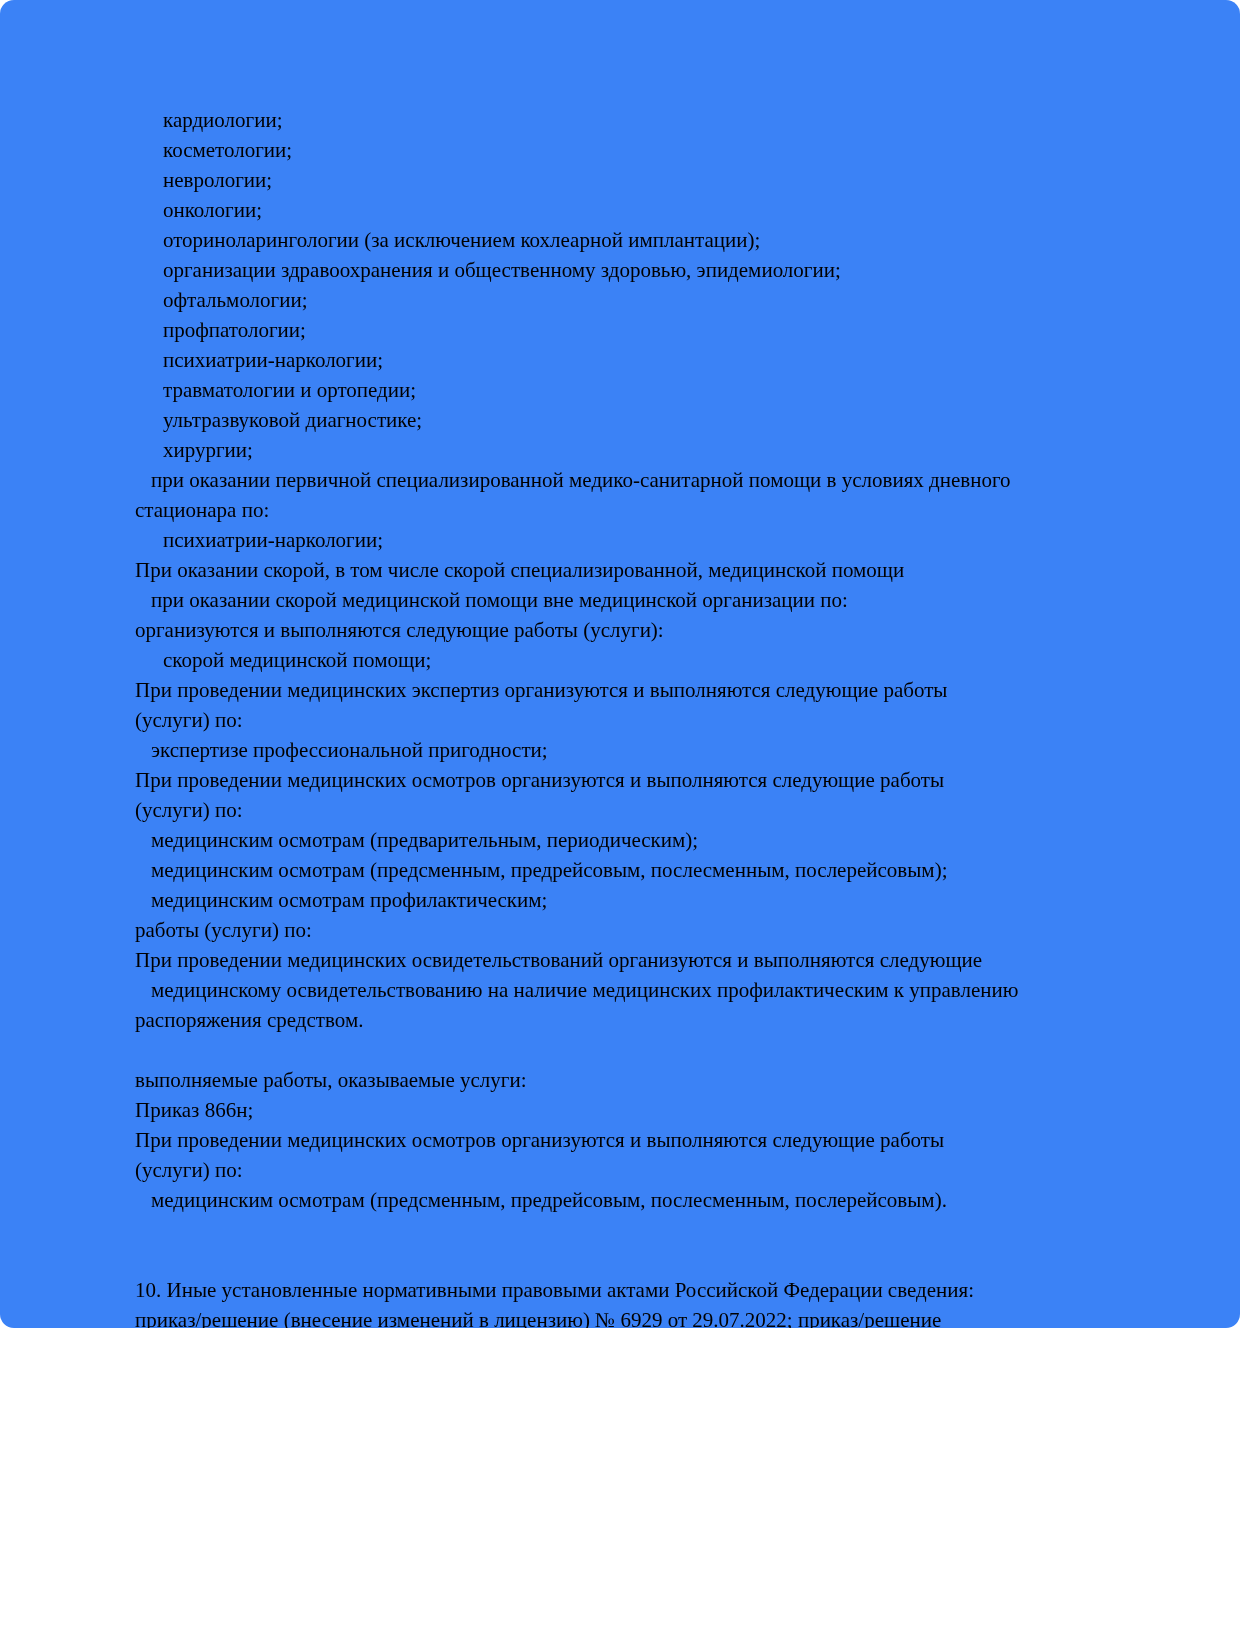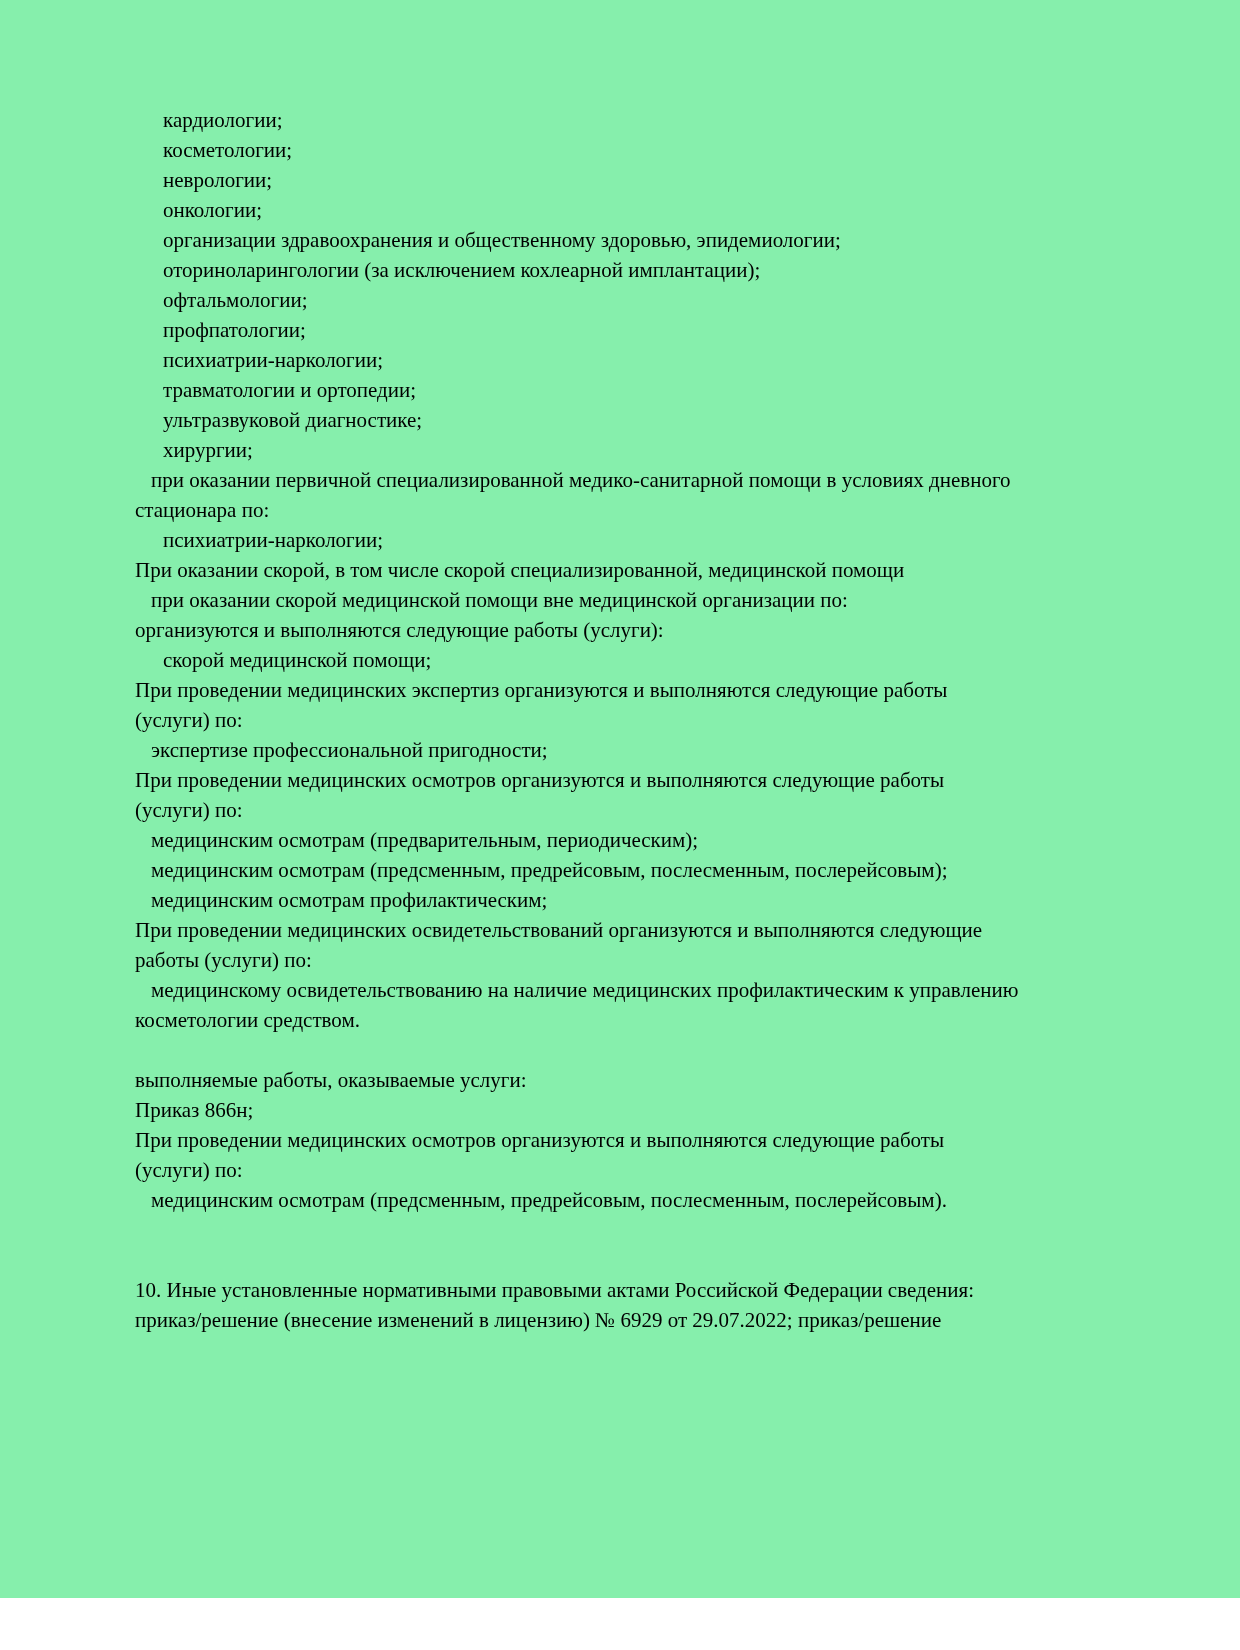--- a/index.html
+++ b/index.html
@@ -3,23 +3,24 @@
 <meta charset="utf-8">
 <style>
   html, body {
     margin: 0;
     padding: 0;
     background: #ffffff;
   }
   .page {
     position: relative;
     width: 1240px;
-    height: 1598px;
-    background: #86efac;
+    height: 1328px;
+    background: #3b82f6;
     overflow: hidden;
+    border-radius: 14px;
   }
   .doc-text {
     position: absolute;
     left: 135px;
     top: 105px;
     right: 30px;
     font-family: "Liberation Serif", "DejaVu Serif", serif;
     font-size: 21px;
     line-height: 30px;
     color: #000000;
@@ -33,22 +34,22 @@
 </style>
 </head>
 <body>
 
 <div class="page">
   <div class="doc-text" id="doc-text">
       <div class="line indent-2">кардиологии;</div>
       <div class="line indent-2">косметологии;</div>
       <div class="line indent-2">неврологии;</div>
       <div class="line indent-2">онкологии;</div>
+      <div class="line indent-2">оториноларингологии (за исключением кохлеарной имплантации);</div>
       <div class="line indent-2">организации здравоохранения и общественному здоровью, эпидемиологии;</div>
-      <div class="line indent-2">оториноларингологии (за исключением кохлеарной имплантации);</div>
       <div class="line indent-2">офтальмологии;</div>
       <div class="line indent-2">профпатологии;</div>
       <div class="line indent-2">психиатрии-наркологии;</div>
       <div class="line indent-2">травматологии и ортопедии;</div>
       <div class="line indent-2">ультразвуковой диагностике;</div>
       <div class="line indent-2">хирургии;</div>
       <div class="line indent-1">при оказании первичной специализированной медико-санитарной помощи в условиях дневного</div>
       <div class="line">стационара по:</div>
       <div class="line indent-2">психиатрии-наркологии;</div>
       <div class="line">При оказании скорой, в том числе скорой специализированной, медицинской помощи</div>
@@ -56,24 +57,24 @@
       <div class="line">организуются и выполняются следующие работы (услуги):</div>
       <div class="line indent-2">скорой медицинской помощи;</div>
       <div class="line">При проведении медицинских экспертиз организуются и выполняются следующие работы</div>
       <div class="line">(услуги) по:</div>
       <div class="line indent-1">экспертизе профессиональной пригодности;</div>
       <div class="line">При проведении медицинских осмотров организуются и выполняются следующие работы</div>
       <div class="line">(услуги) по:</div>
       <div class="line indent-1">медицинским осмотрам (предварительным, периодическим);</div>
       <div class="line indent-1">медицинским осмотрам (предсменным, предрейсовым, послесменным, послерейсовым);</div>
       <div class="line indent-1">медицинским осмотрам профилактическим;</div>
+      <div class="line">работы (услуги) по:</div>
       <div class="line">При проведении медицинских освидетельствований организуются и выполняются следующие</div>
-      <div class="line">работы (услуги) по:</div>
       <div class="line indent-1">медицинскому освидетельствованию на наличие медицинских профилактическим к управлению</div>
-      <div class="line">косметологии средством.</div>
+      <div class="line">распоряжения средством.</div>
       <div class="line"></div>
       <div class="line">выполняемые работы, оказываемые услуги:</div>
       <div class="line">Приказ 866н;</div>
       <div class="line">При проведении медицинских осмотров организуются и выполняются следующие работы</div>
       <div class="line">(услуги) по:</div>
       <div class="line indent-1">медицинским осмотрам (предсменным, предрейсовым, послесменным, послерейсовым).</div>
       <div class="line"></div>
       <div class="line"></div>
       <div class="line">10. Иные установленные нормативными правовыми актами Российской Федерации сведения:</div>
       <div class="line">приказ/решение (внесение изменений в лицензию) № 6929 от 29.07.2022; приказ/решение</div>

